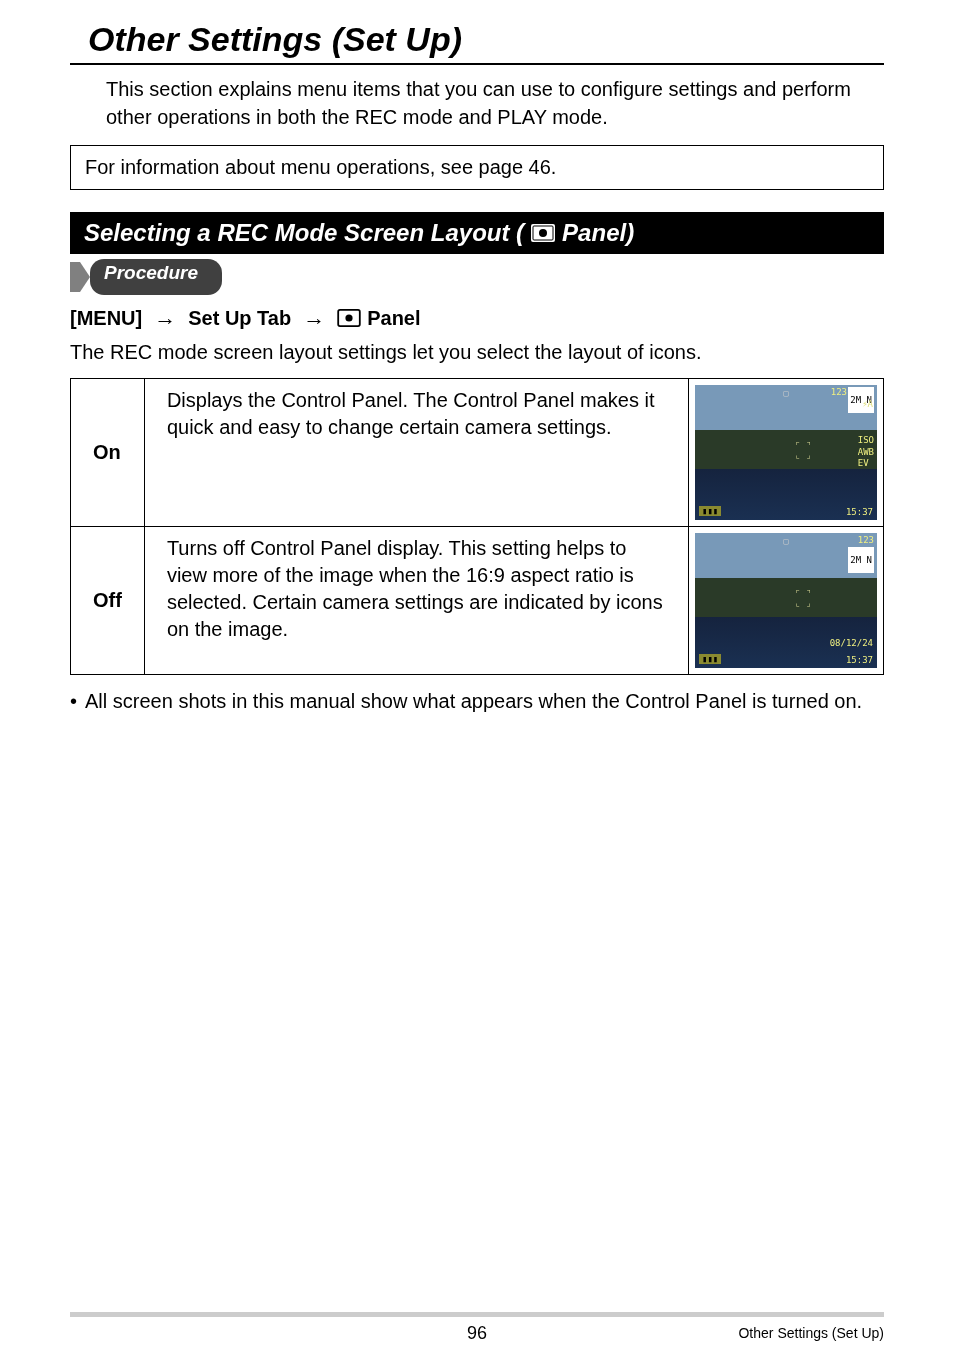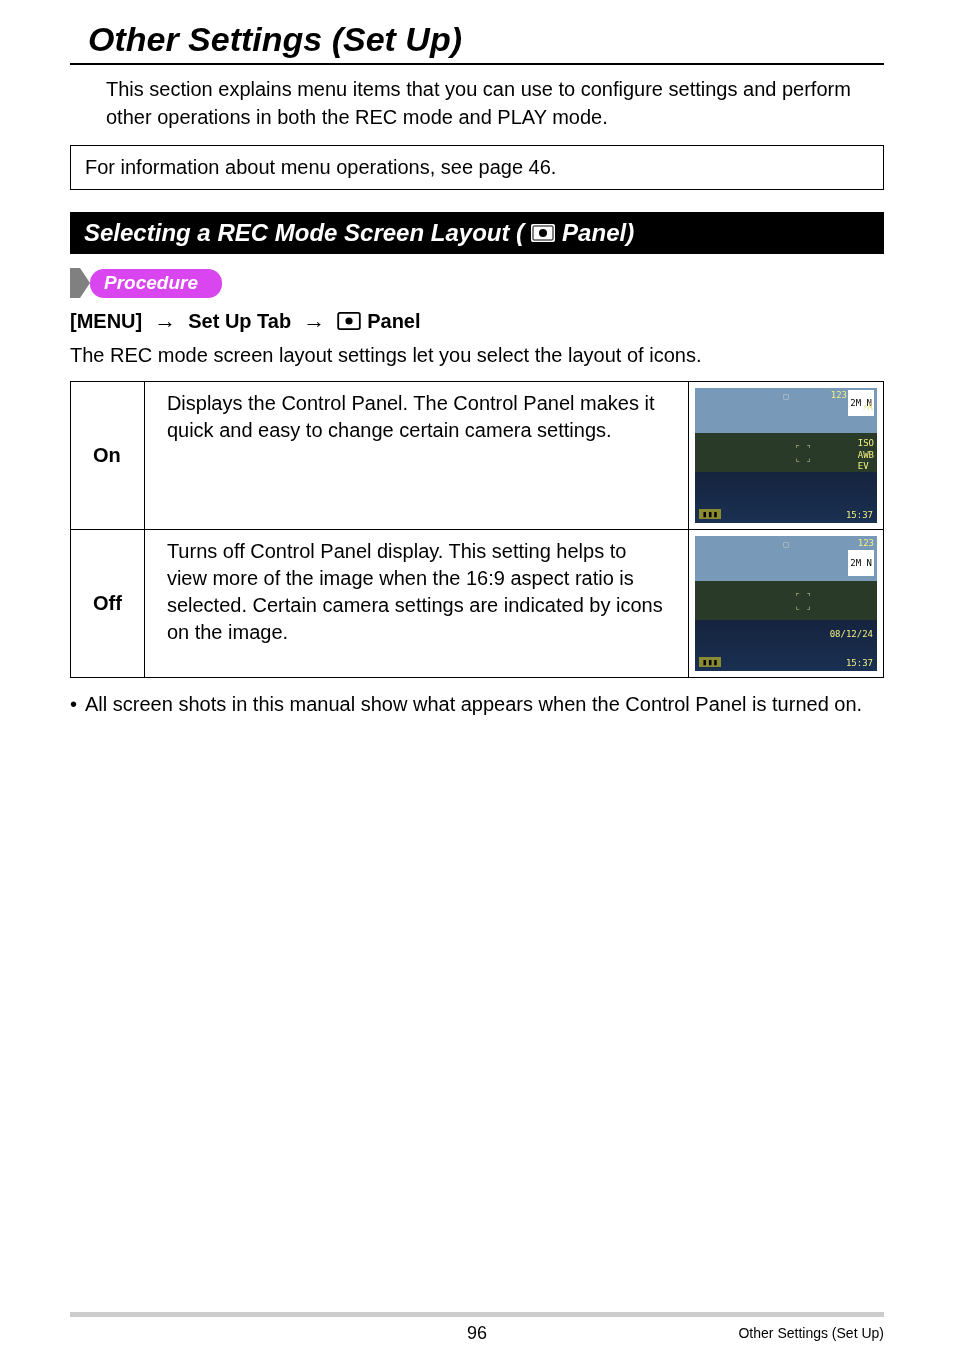--- a/index.html
+++ b/index.html
@@ -37,21 +37,21 @@
       font-size: 20px;
       margin-bottom: 22px;
     }
     .section-header {
       background: #000;
       color: #fff;
       font-size: 24px;
       font-weight: bold;
       font-style: italic;
       padding: 7px 14px;
-      margin-bottom: 14px;
+      margin-bottom: 5px;
       display: flex;
       align-items: center;
       gap: 6px;
     }
     .procedure-label-wrap {
       display: flex;
       align-items: center;
       margin-bottom: 10px;
     }
     .procedure-arrow-tab {
@@ -65,26 +65,26 @@
       position: absolute;
       left: 10px;
       top: 0;
       width: 0;
       height: 0;
       border-top: 15px solid transparent;
       border-bottom: 15px solid transparent;
       border-left: 10px solid #808080;
     }
     .procedure-label {
-      background: #d946ef;
+      background: #404040;
       color: #fff;
       font-weight: bold;
       font-style: italic;
       font-size: 19px;
-      padding: 3px 24px 4px 14px;
+      padding: 3px 24px 11px 14px;
       border-radius: 14px;
       margin-left: 10px;
     }
     .procedure-path {
       font-size: 20px;
       font-weight: bold;
       margin-bottom: 10px;
       display: flex;
       align-items: center;
       gap: 6px;
@@ -148,21 +148,21 @@
       top: 2px; right: 3px;
       background:#fff; color:#000; padding:8px 2px;
     }
     .osd.right-col span { display:block; text-align:left; }
     .osd.right-col { top: 50px; right: 3px; line-height:1.3;}
     .osd.mid { top: 55px; left: 55%; color:#d0d090;}
     .osd.bottom-left {
       bottom: 4px; left: 4px;
       background: #8a8a30; color:#000; padding: 0 3px;
     }
-    .osd.bottom-right1 { bottom: 32px; right: 4px; }
+    .osd.bottom-right1 { bottom: 20px; right: 4px; }
     .osd.bottom-right2 { bottom: 3px; right: 4px; }
     .bullet {
       font-size: 20px;
       display: flex;
       gap: 8px;
       margin-top: 4px;
       line-height: 1.4;
     }
     .bullet .dot { flex: 0 0 auto; }
     .footer {

